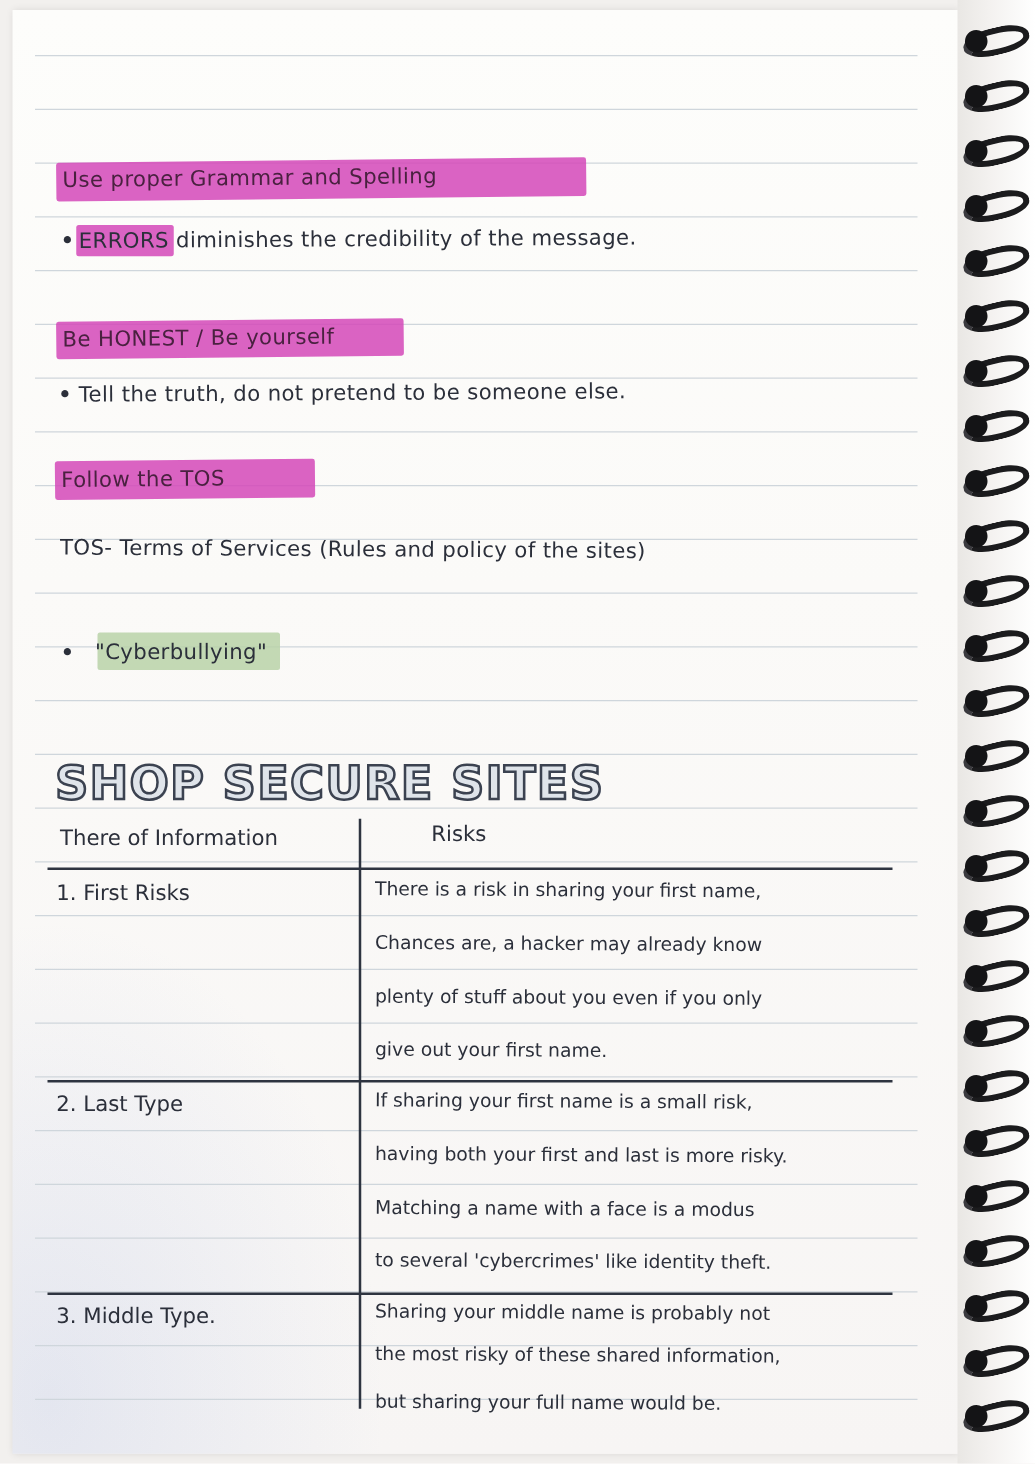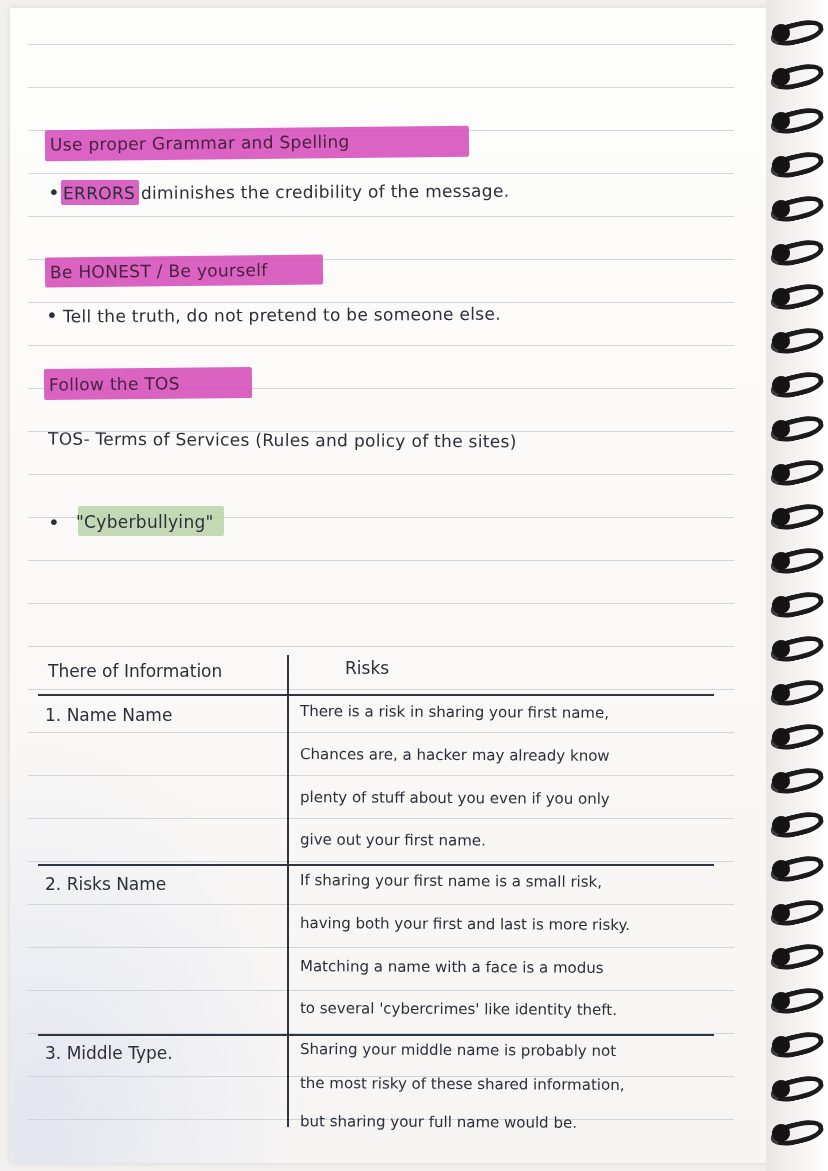--- a/index.html
+++ b/index.html
@@ -178,41 +178,42 @@
 
   <div class="hl hl-magenta r1" style="left:44px; top:368px; width:208px; height:31px;"></div>
   <div class="hw md r1 text-on-hl" style="left:49px; top:374px;">Follow the TOS</div>
 
   <div class="hw md r3" style="left:48px; top:430px;">TOS- Terms of Services (Rules and policy of the sites)</div>
 
   <div class="hw bullet" style="left:48px; top:512px;">•</div>
   <div class="hl hl-green" style="left:78px; top:506px; width:146px; height:30px;"></div>
   <div class="hw md" style="left:76px; top:512px;">"Cyberbullying"</div>
 
+  <div class="bubble" style="left:44px; top:605px;">SHOP SECURE SITES</div>
 
   <div class="cell md" style="left:48px; top:661px;">There of Information</div>
   <div class="cell md" style="left:345px; top:658px;">Risks</div>
 
   <div class="tbl-line" style="left:287px; top:655px; width:2px; height:472px;"></div>
 
   <div class="tbl-line" style="left:38px; top:694px; width:676px; height:2px;"></div>
 
   <div class="tbl-line" style="left:38px; top:864px; width:676px; height:2px;"></div>
   <div class="tbl-line" style="left:38px; top:1034px; width:676px; height:2px;"></div>
 
   <div class="cell md" style="left:45px; top:705px;">
-    <span>1</span><span>. </span><span>Name Name</span>
+    <span>1</span><span>. </span><span>First Risks</span>
   </div>
   <div class="cell sm r3" style="left:300px; top:703px;">There is a risk in sharing your first name,</div>
   <div class="cell sm r3" style="left:300px; top:746px;">Chances are, a hacker may already know</div>
   <div class="cell sm r3" style="left:300px; top:789px;">plenty of stuff about you even if you only</div>
   <div class="cell sm r3" style="left:300px; top:831px;">give out your first name.</div>
 
   <div class="cell md" style="left:45px; top:874px;">
-    <span>2</span><span>. </span><span>Risks Name</span>
+    <span>2</span><span>. </span><span>Last Type</span>
   </div>
   <div class="cell sm r3" style="left:300px; top:872px;">If sharing your first name is a small risk,</div>
   <div class="cell sm r3" style="left:300px; top:915px;">having both your first and last is more risky.</div>
   <div class="cell sm r3" style="left:300px; top:958px;">Matching a name with a face is a modus</div>
   <div class="cell sm r3" style="left:300px; top:1000px;">to several 'cybercrimes' like identity theft.</div>
 
   <div class="cell md" style="left:45px; top:1043px;">
     <span>3</span><span>. </span><span>Middle Type.</span>
   </div>
   <div class="cell sm r3" style="left:300px; top:1041px;">Sharing your middle name is probably not</div>

